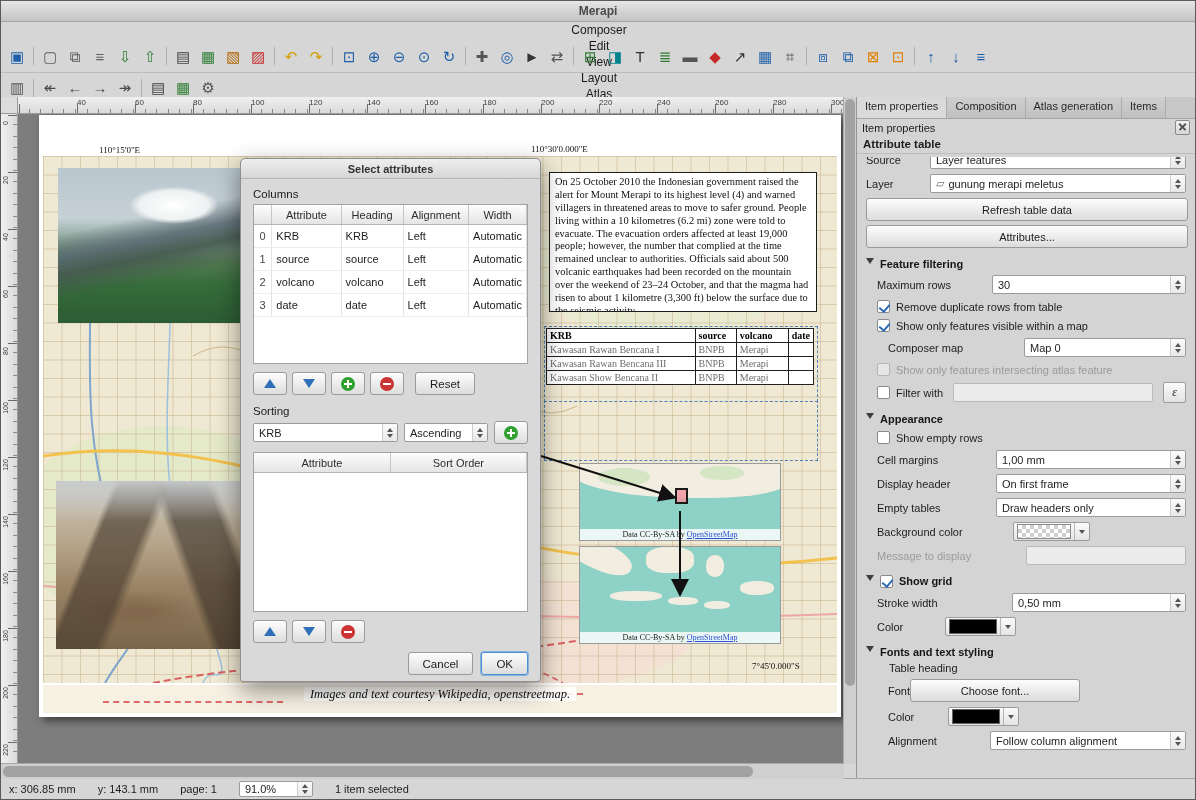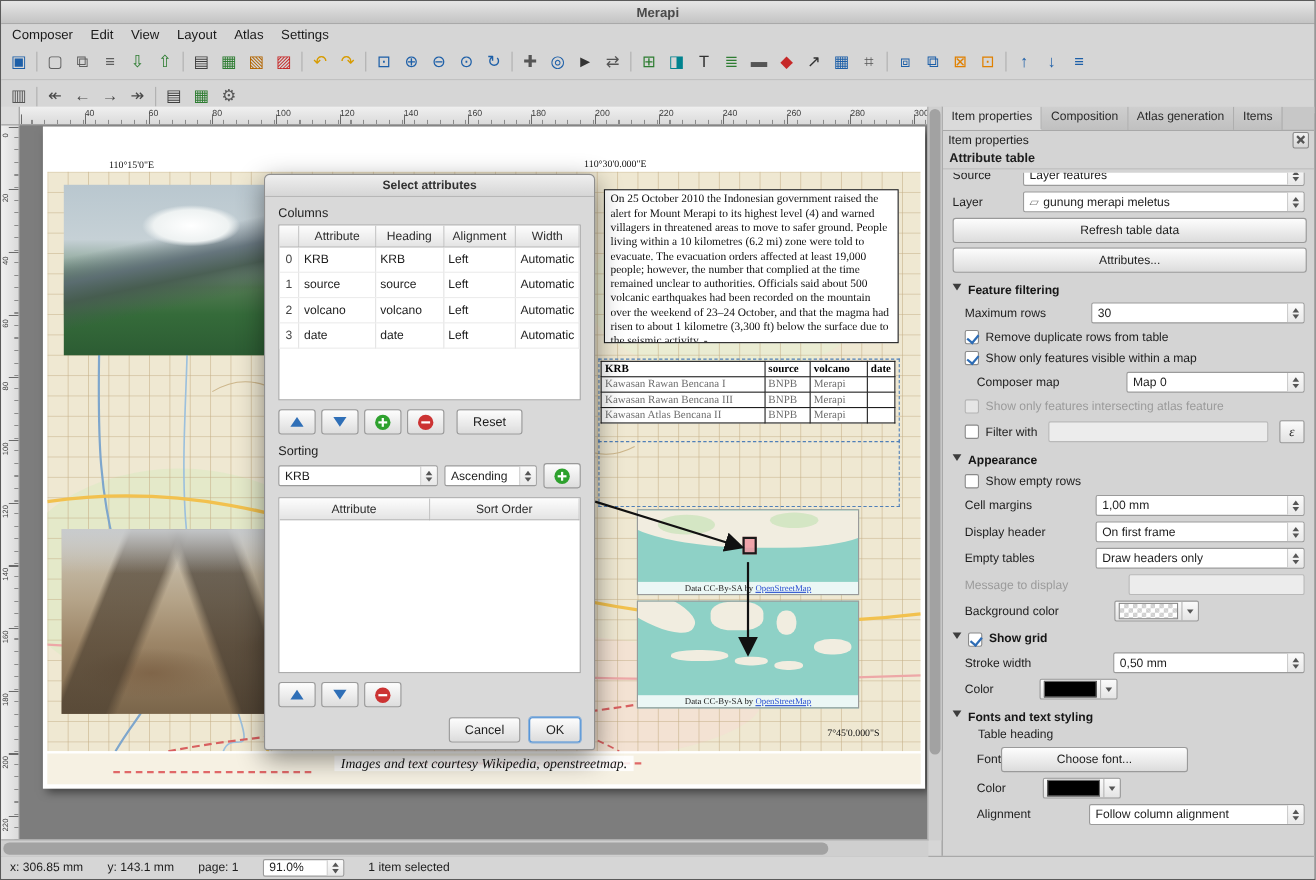--- a/index.html
+++ b/index.html
@@ -1,19 +1,19 @@
 <!DOCTYPE html>
 <html><head>
 <meta charset="utf-8">
 <style>
   html,body{margin:0;padding:0;background:#9a9a9a;font-family:"Liberation Sans",sans-serif;}
   #app{position:relative;width:1196px;height:800px;background:#d6d6d6;overflow:hidden;border:1px solid #5a5a5a;box-sizing:border-box;}
   
   .titlebar{height:20px;background:linear-gradient(#e6e6e6,#c3c3c3);border-bottom:1px solid #a5a5a5;display:flex;align-items:center;justify-content:center;font-size:12px;color:#4a4a4a;font-weight:bold;}
-  .menubar{height:18px;display:flex;align-items:center;padding-left:2px;font-size:12px;color:#1a1a1a;background:#d6d6d6;}
+  .menubar{height:18px;display:flex;align-items:center;padding-left:2px;font-size:12px;color:#1a1a1a;background:#d6d6d6;flex-direction:column;}
   .menubar .mitem{padding:1px 8px;cursor:default;}
   .toolbar{display:flex;align-items:center;background:#d6d6d6;border-bottom:1px solid #bcbcbc;padding:2px 4px;gap:1px;}
   .toolbar.row1{height:28px;}
   .toolbar.row2{height:25px;}
   .tbtn{width:24px;height:23px;border-radius:3px;display:flex;align-items:center;justify-content:center;}
   .tbtn .tglyph{font-size:15px;line-height:1;}
   .tsep{width:1px;height:18px;background:#aeaeae;margin:0 3px;}
   
   .main{position:absolute;top:96px;left:0;right:0;bottom:20px;display:flex;}
   .canvas-wrap{position:relative;width:855px;height:100%;background:#d6d6d6;flex:0 0 auto;}
@@ -388,21 +388,21 @@
                   <td>Merapi</td>
                   <td></td>
                 </tr>
                 <tr>
                   <td>Kawasan Rawan Bencana III</td>
                   <td>BNPB</td>
                   <td>Merapi</td>
                   <td></td>
                 </tr>
                 <tr>
-                  <td>Kawasan Atlas Bencana II</td>
+                  <td>Kawasan Show Bencana II</td>
                   <td>BNPB</td>
                   <td>Merapi</td>
                   <td></td>
                 </tr>
               </tbody>
           </table>
           <div class="sel-rect"></div>
           <div class="sel-ext"></div>
 
           <div class="inset inset1">
@@ -577,33 +577,33 @@
             <span class="lab">Empty tables</span>
             <div class="ctrl combo" style="width:190px;">
               <span>Draw headers only</span>
               <span class="spinbtns">
                   <i class="car-up"></i>
                   <i class="car-dn"></i>
                 </span>
             </div>
           </div>
           <div class="prow">
-            <span class="lab dis" style="color:#9b9b9b;">Message to display</span>
-            <span class="ctrl txtinput disabled" style="width:160px;"></span>
-          </div>
-          <div class="prow">
             <span class="lab">Background color</span>
             <div class="ctrl" style="margin-left:12px;margin-right:auto;"></div>
             <div class="swatchbtn" style="margin-left:8px;">
               <span class="checker"></span>
               <span class="dropseg">
                   <i class="car-dn"></i>
                 </span>
             </div>
             <div style="width:96px;"></div>
+          </div>
+          <div class="prow">
+            <span class="lab dis" style="color:#9b9b9b;">Message to display</span>
+            <span class="ctrl txtinput disabled" style="width:160px;"></span>
           </div>
         </div>
 
         <div class="sect">
           <span class="caret-dn"></span>
           <span class="cb checked"></span>
           <span>Show grid</span>
         </div>
 
         <div class="ind">

